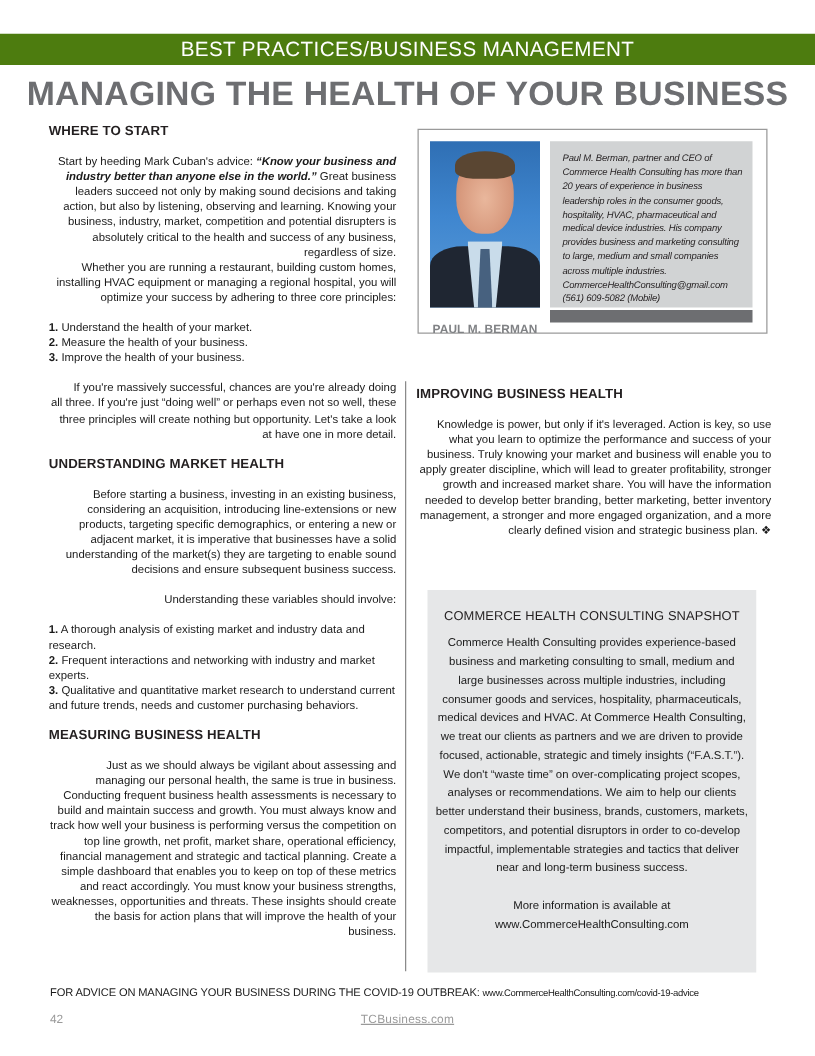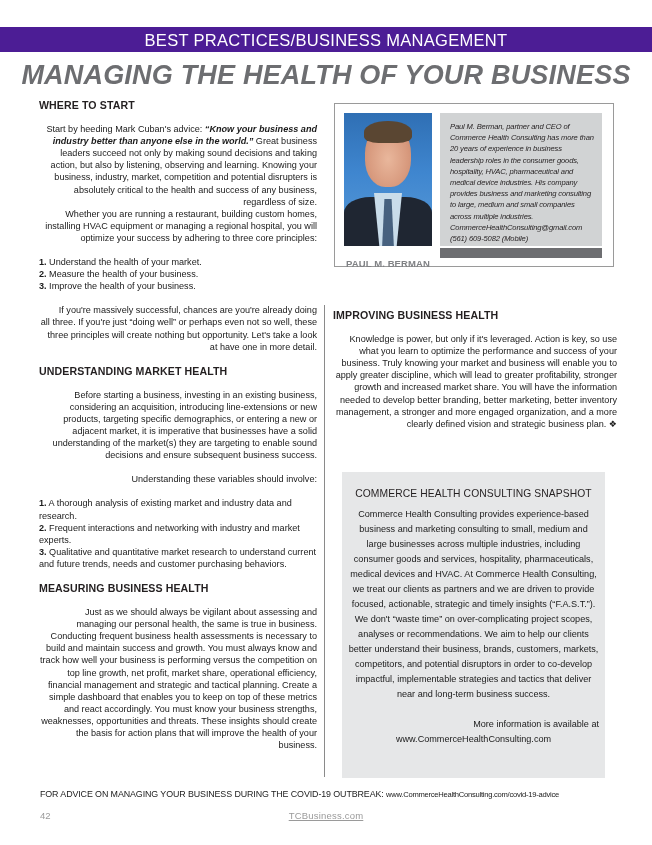--- a/index.html
+++ b/index.html
@@ -1,28 +1,28 @@
 <!DOCTYPE html>
 <html><head>
 <meta charset="utf-8">
 <style>
   * { box-sizing: border-box; margin: 0; padding: 0; }
   html, body { width: 652px; height: 845px; background: #ffffff; overflow: hidden; }
   body { position: relative; font-family: "Liberation Sans", sans-serif; color: #1a1a1a; }
 
   .section-bar {
     position: absolute; left: 0; top: 27px; width: 652px; height: 25px;
-    background: #4c1d95; color: #ffffff;
+    background: #4d7c0f; color: #ffffff;
     font-family: "Liberation Sans", sans-serif; font-size: 16.5px; letter-spacing: 0.3px;
     text-align: center; line-height: 26px;
   }
   .page-title {
     position: absolute; left: 0; top: 60px; width: 652px; text-align: center;
     font-family: "Liberation Sans", sans-serif; font-weight: bold; font-size: 27px;
-    color: #6d6e71; letter-spacing: 0.2px; font-style: italic;
+    color: #6d6e71; letter-spacing: 0.2px;
   }
 
   .col-left {
     position: absolute; left: 39px; top: 99px; width: 278px;
     font-size: 9.1px; line-height: 12.1px; color: #1a1a1a;
   }
   .col-divider {
     position: absolute; left: 324px; top: 305px; width: 1px; height: 472px; background: #8a8a8a;
   }
   .col-right {
@@ -87,21 +87,21 @@
 
   .snapshot {
     position: absolute; left: 342px; top: 472px; width: 263px; height: 306px;
     background: #e6e7e8; padding: 16px 6px 0 6px; text-align: center;
   }
   .snapshot h3 {
     font-family: "Liberation Sans", sans-serif; font-weight: normal; font-size: 10.3px;
     color: #231f20; margin-bottom: 8px; letter-spacing: 0.1px;
   }
   .snapshot p { font-size: 9.1px; line-height: 15px; color: #1a1a1a; }
-  .snapshot .more { margin-top: 15px; text-align: right; }
+  .snapshot .more { margin-top: 15px; }
 
   .covid-line {
     position: absolute; left: 40px; top: 789px; width: 600px;
     font-family: "Liberation Sans", sans-serif; font-size: 8.9px; color: #1a1a1a; letter-spacing: -0.1px;
     white-space: nowrap;
   }
   .covid-line .url { font-size: 7.6px; letter-spacing: -0.25px; }
   .page-num {
     position: absolute; left: 40px; top: 810px; font-size: 9.5px; color: #9a9a9a;
   }

